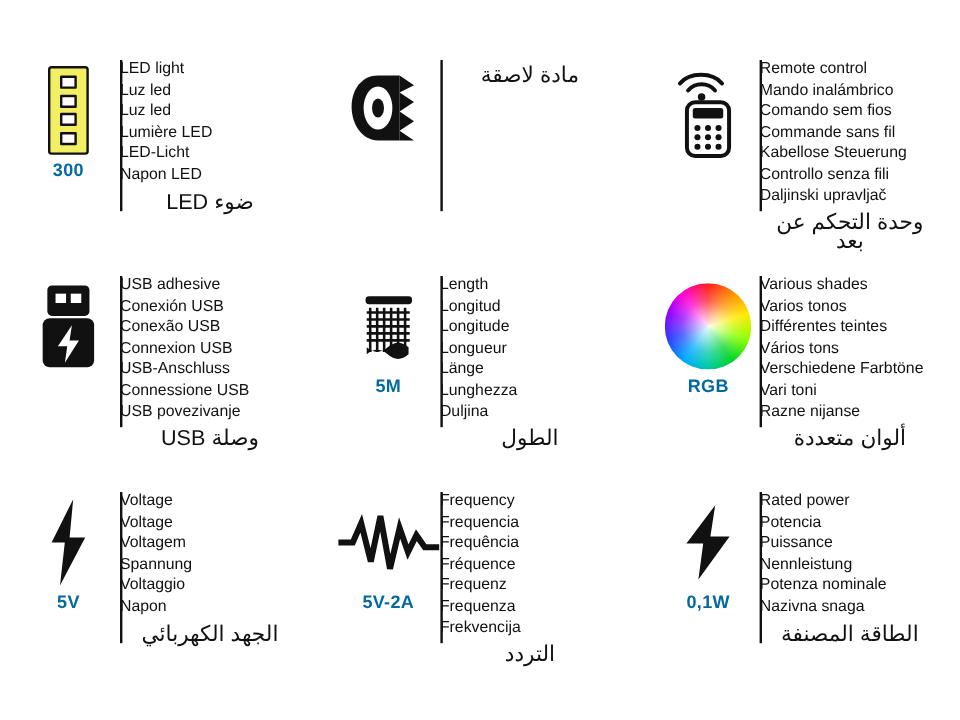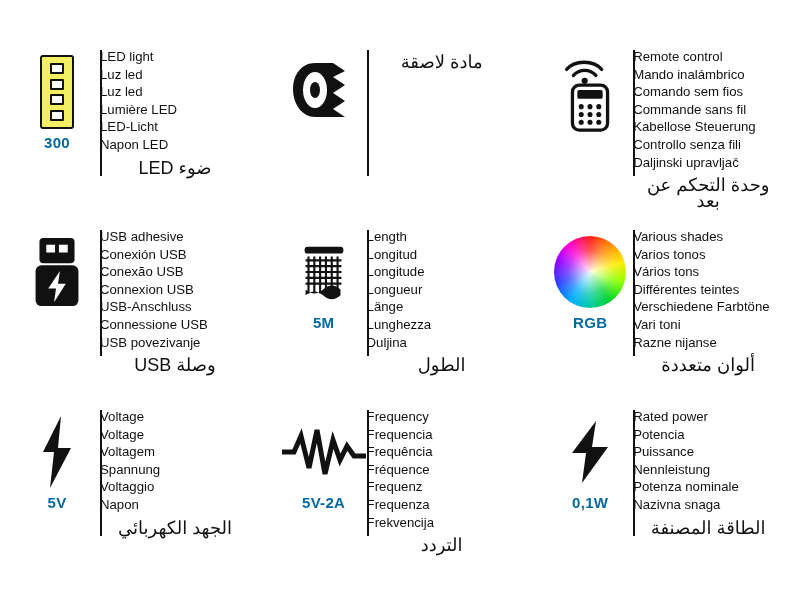--- a/index.html
+++ b/index.html
@@ -299,22 +299,22 @@
         <div class="icon-box">
           <div class="rgb-disc"></div>
         </div>
         <div class="icon-caption">RGB</div>
       </div>
       <div class="text-col">
         <div class="rule"></div>
         <div class="lines">
           <div class="line">Various shades</div>
           <div class="line">Varios tonos</div>
+          <div class="line">Différentes teintes</div>
           <div class="line">Vários tons</div>
-          <div class="line">Différentes teintes</div>
           <div class="line">Verschiedene Farbtöne</div>
           <div class="line">Vari toni</div>
           <div class="line">Razne nijanse</div>
         </div>
         <div class="arabic">ألوان متعددة</div>
       </div>
     </div>
 
     <div class="cell">
       <div class="icon-col">

